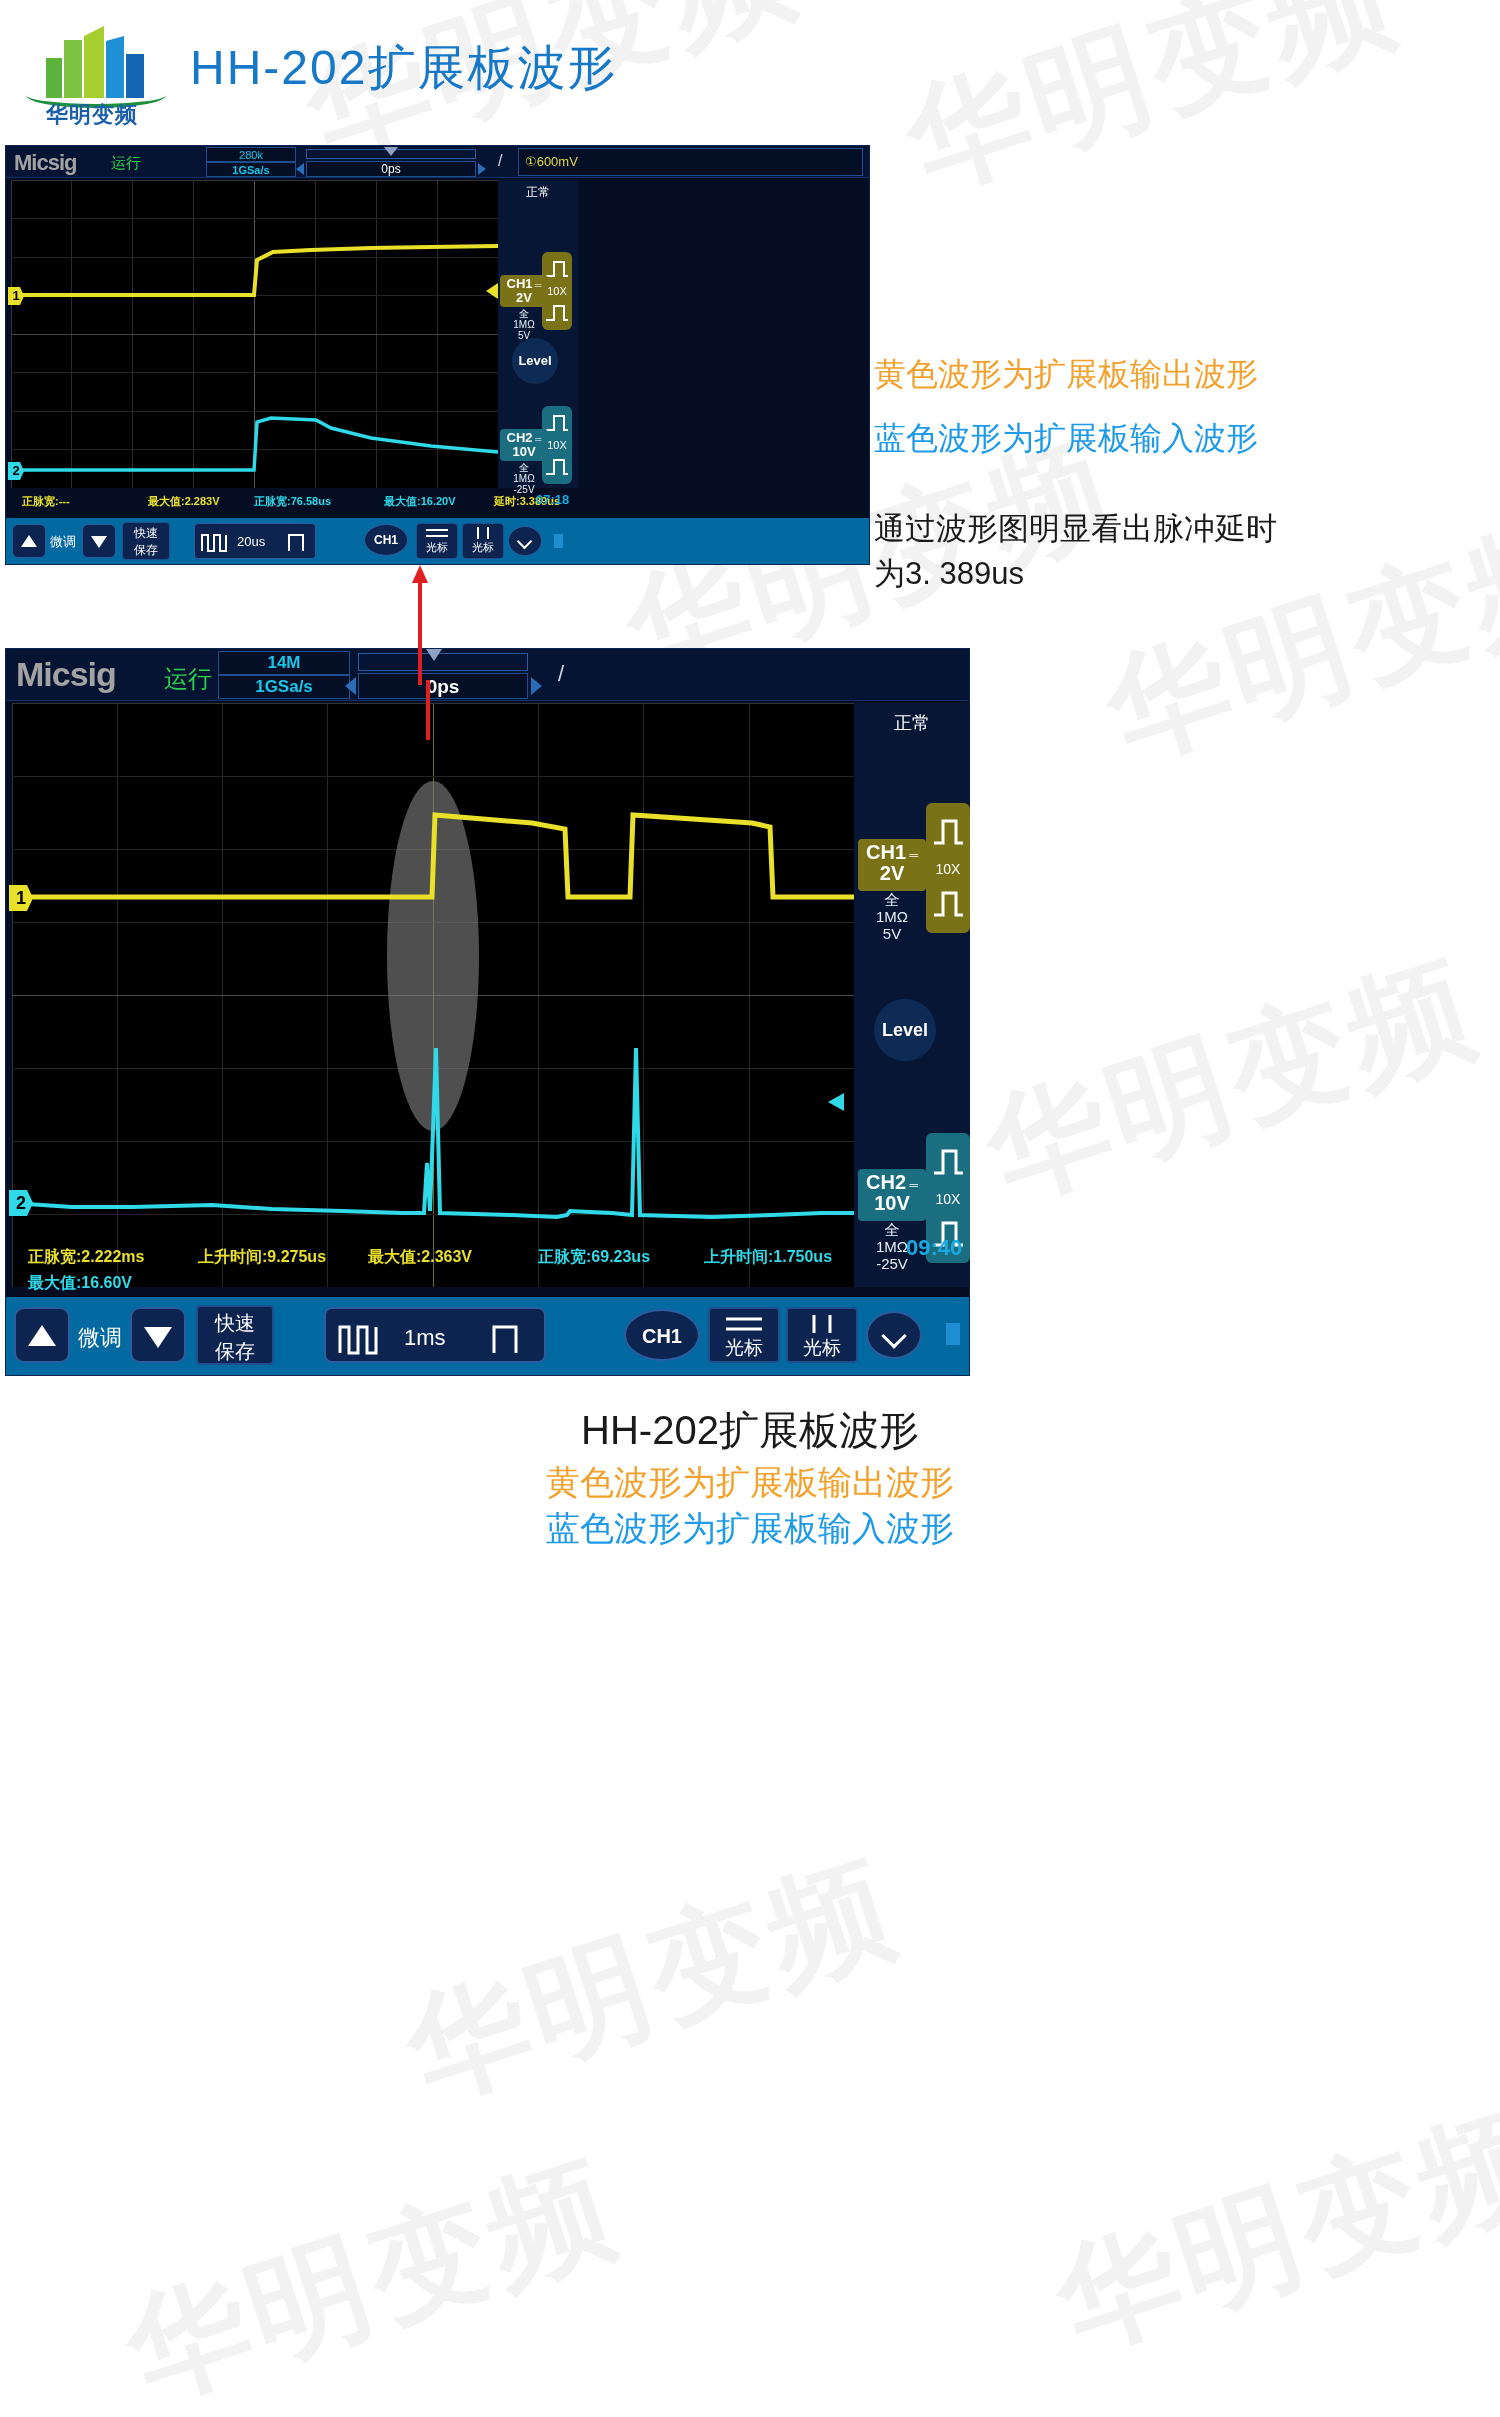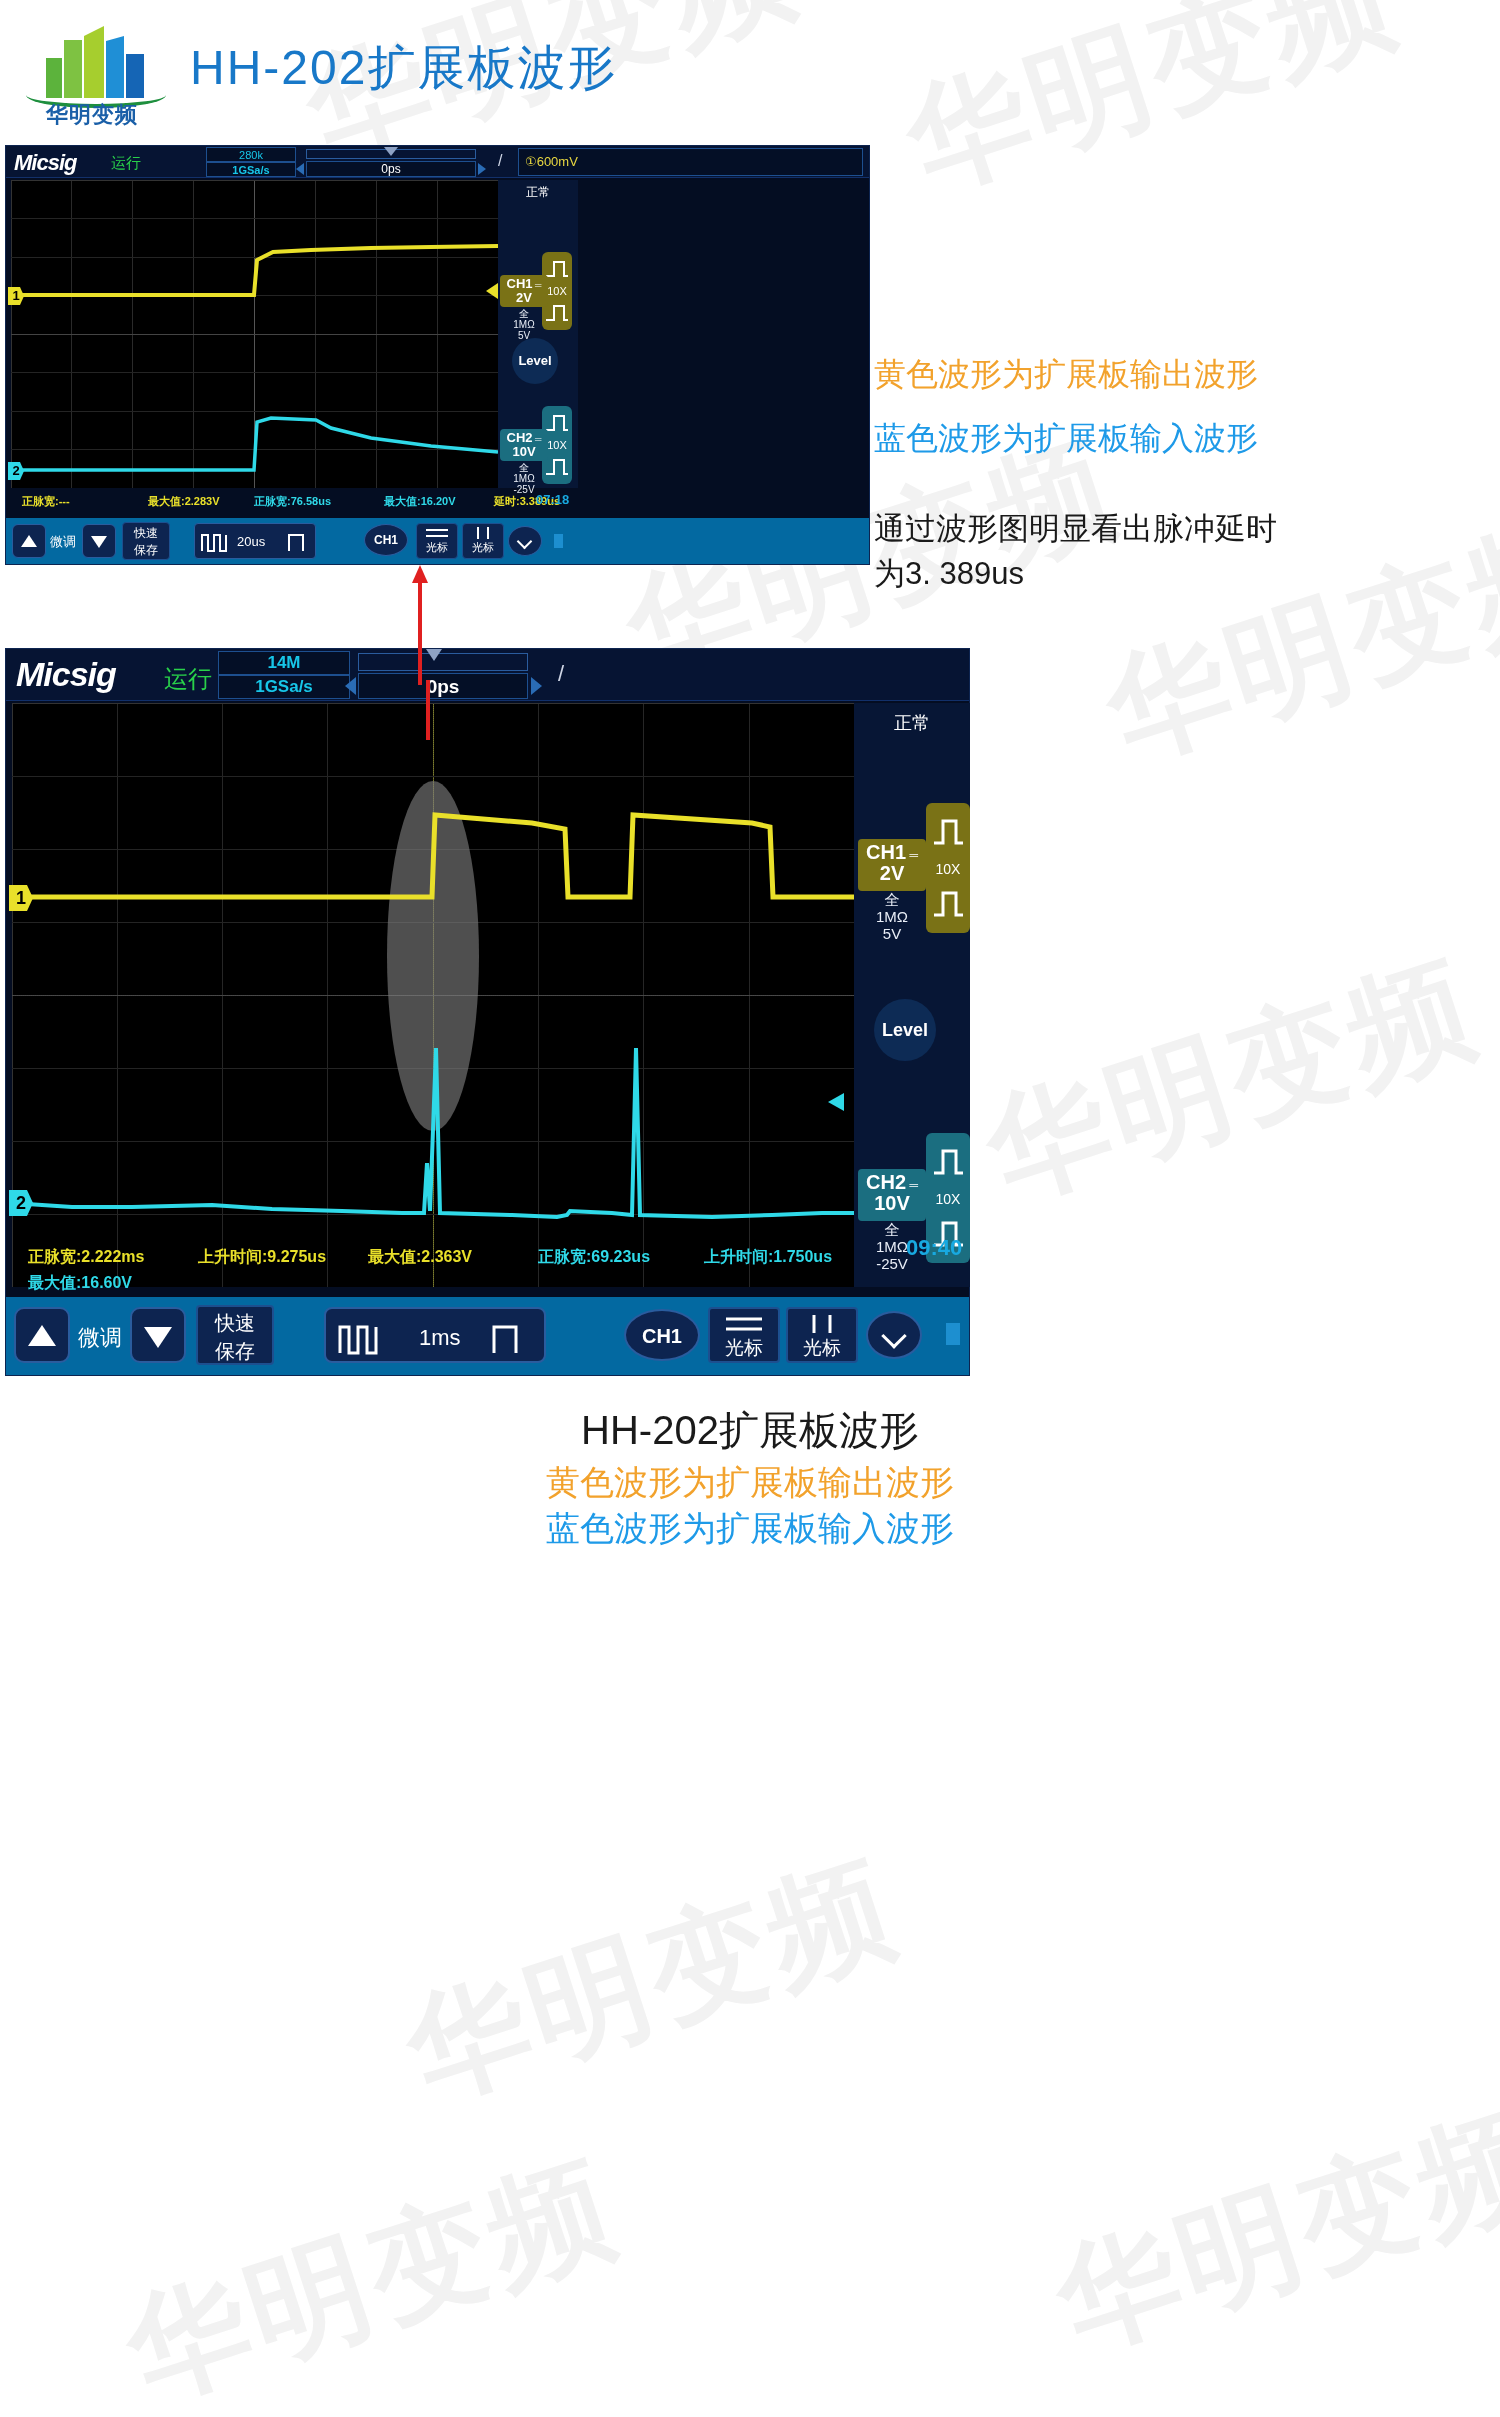--- a/index.html
+++ b/index.html
@@ -26,21 +26,21 @@
                font-family:"Liberation Serif","DejaVu Serif",serif;
                font-size:22px; color:#1a5fa8; font-weight:bold; letter-spacing:1px; }
   #page-title { position:absolute; left:190px; top:36px; font-size:48px; color:#1878c8;
                 font-weight:500; letter-spacing:2px; }
 
   
   .scope { position:absolute; background:#040d22; z-index:2; }
 
   .sc-topbar { position:absolute; left:0; top:0; width:100%;
                background:#061433; border-bottom:1px solid #12306a; }
-  .micsig { color:#ffffff; font-style:italic; font-weight:bold;
+  .micsig { color:#a3a3a3; font-weight:bold;
             font-family:"Liberation Sans",sans-serif; letter-spacing:-1px; }
   .runlabel { color:#29d14a; }
   .memcell { border:1px solid #1d4f8f; color:#17c6e8; text-align:center;
              background:#040f26; }
   .posbox { border:1px solid #1d4f8f; color:#ffffff; text-align:center; background:#040f26; }
   .trigbox { border:1px solid #1d4f8f; color:#e8d740; background:#040f26; }
   .slashmark { color:#cfd6e6; }
 
   .grid { position:absolute; background:#000000; overflow:hidden; }
   .gline-v { position:absolute; top:0; bottom:0; width:1px; }
@@ -432,21 +432,21 @@
     <div class="nbtn" style="left:190px; top:8px; width:78px; height:60px; font-size:20px; line-height:28px; padding-top:2px; border-width:2px;">
       <span>快速</span><br>
       <span>保存</span>
     </div>
 
     <div style="position:absolute; left:318px; top:10px; width:222px; height:56px;
                 background:#0d2450; border:2px solid #2a5c9e; border-radius:8px;">
       <svg width="56" height="50" style="position:absolute;left:6px;top:4px;">
         <polyline points="8,40 8,14 17,14 17,40 26,40 26,14 35,14 35,40 44,40 44,14" fill="none" stroke="#fff" stroke-width="3"></polyline>
       </svg>
-      <span style="position:absolute; left:93px; top:16px; color:#fff; font-size:22px;">1ms</span>
+      <span style="position:absolute; left:78px; top:16px; color:#fff; font-size:22px;">1ms</span>
       <svg width="50" height="50" style="position:absolute;left:160px;top:4px;">
         <polyline points="8,40 8,14 30,14 30,40" fill="none" stroke="#fff" stroke-width="3"></polyline>
       </svg>
     </div>
 
     <div class="ellipsebtn" style="left:618px; top:12px; width:76px; height:52px; font-size:20px; line-height:50px; font-weight:bold; border-width:2px;">
       <span>CH1</span>
     </div>
     <div class="nbtn" style="left:702px; top:10px; width:72px; height:56px; font-size:19px; border-width:2px;">
       <svg width="44" height="22" style="display:block;margin:4px auto 0;">

